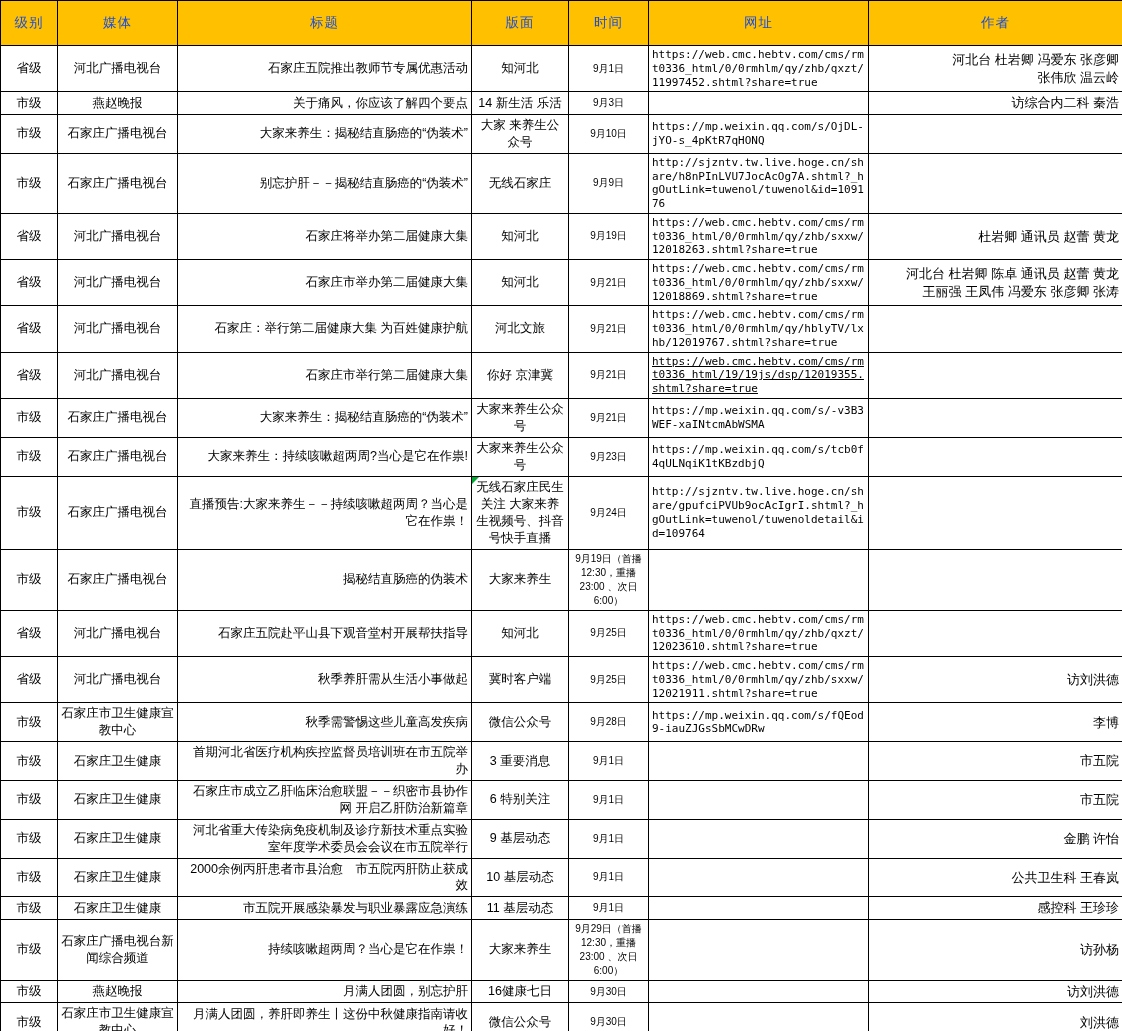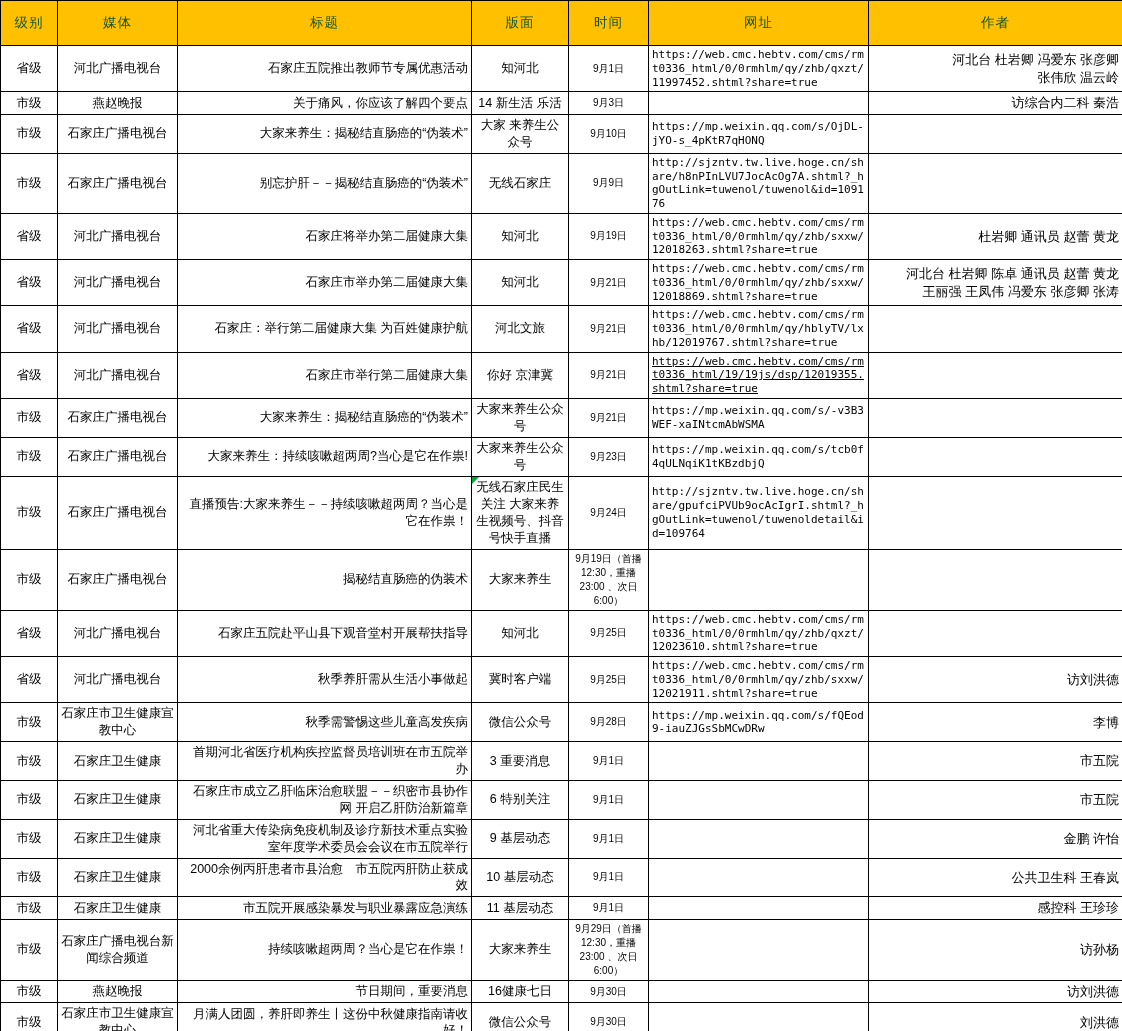--- a/index.html
+++ b/index.html
@@ -21,21 +21,21 @@
   }
   table.sheet td, table.sheet th {
     border: 1px solid #000;
     padding: 2px 3px;
     vertical-align: middle;
     font-weight: normal;
     overflow: hidden;
   }
   thead th {
     background: #FFC000;
-    color: #14532d;
+    color: #1d4ed8;
     font-weight: bold;
     font-size: 13.5px;
     text-align: center;
     height: 40px;
     letter-spacing: 1px;
   }
   
   col.c-level   { width: 57px; }
   col.c-media   { width: 120px; }
   col.c-title   { width: 294px; }
@@ -301,21 +301,21 @@
         <td class="media">石家庄广播电视台新闻综合频道</td>
         <td class="title">持续咳嗽超两周？当心是它在作祟！</td>
         <td class="page">大家来养生</td>
         <td class="time">9月29日（首播12:30，重播23:00 、次日 6:00）</td>
         <td class="url"></td>
         <td class="author">访孙杨</td>
       </tr>
       <tr>
         <td class="level">市级</td>
         <td class="media">燕赵晚报</td>
-        <td class="title">节日期间，重要消息</td>
+        <td class="title">月满人团圆，别忘护肝</td>
         <td class="page">16健康七日</td>
         <td class="time">9月30日</td>
         <td class="url"></td>
         <td class="author">访刘洪德</td>
       </tr>
       <tr>
         <td class="level">市级</td>
         <td class="media">石家庄市卫生健康宣教中心</td>
         <td class="title">月满人团圆，养肝即养生丨这份中秋健康指南请收好！</td>
         <td class="page">微信公众号</td>

